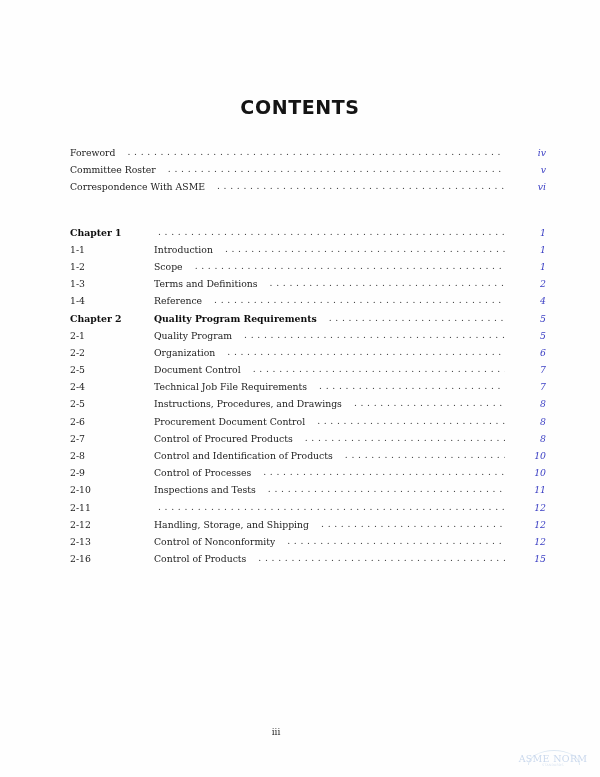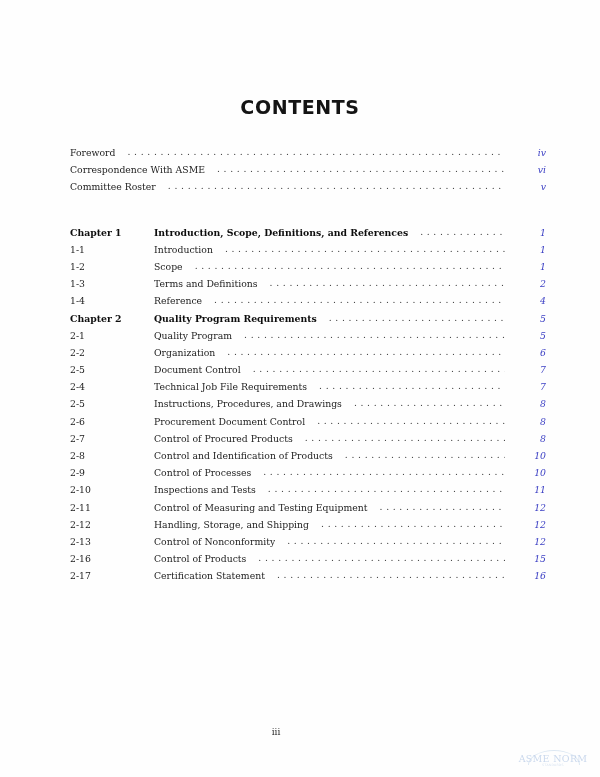--- a/index.html
+++ b/index.html
@@ -172,34 +172,33 @@
   <div class="contents-title">CONTENTS</div>
 
   <div class="toc">
     <div id="frontmatter-list">
         <div class="toc-row frontmatter">
           <div class="title-col">Foreword</div>
           <div class="leader"></div>
           <div class="page-col">iv</div>
         </div>
         <div class="toc-row frontmatter">
+          <div class="title-col">Committee Roster</div>
+          <div class="leader"></div>
+          <div class="page-col">v</div>
+        </div>
+        <div class="toc-row frontmatter">
           <div class="title-col">Correspondence With ASME</div>
           <div class="leader"></div>
           <div class="page-col">vi</div>
-        </div>
-        <div class="toc-row frontmatter">
-          <div class="title-col">Committee Roster</div>
-          <div class="leader"></div>
-          <div class="page-col">v</div>
         </div>
       </div>
     <div id="entries-list">
         <div class="toc-row chapter gap-before">
           <div class="num-col">Chapter 1</div>
-          <div class="title-col">Introduction, Scope, Definitions, and References</div>
           <div class="leader"></div>
           <div class="page-col">1</div>
         </div>
         <div class="toc-row">
           <div class="num-col">1-1</div>
           <div class="title-col">Introduction</div>
           <div class="leader"></div>
           <div class="page-col">1</div>
         </div>
         <div class="toc-row">
@@ -281,47 +280,40 @@
           <div class="page-col">10</div>
         </div>
         <div class="toc-row">
           <div class="num-col">2-10</div>
           <div class="title-col">Inspections and Tests</div>
           <div class="leader"></div>
           <div class="page-col">11</div>
         </div>
         <div class="toc-row">
           <div class="num-col">2-11</div>
-          <div class="title-col">Control of Measuring and Testing Equipment</div>
           <div class="leader"></div>
           <div class="page-col">12</div>
         </div>
         <div class="toc-row">
           <div class="num-col">2-12</div>
           <div class="title-col">Handling, Storage, and Shipping</div>
           <div class="leader"></div>
           <div class="page-col">12</div>
         </div>
         <div class="toc-row">
           <div class="num-col">2-13</div>
           <div class="title-col">Control of Nonconformity</div>
           <div class="leader"></div>
           <div class="page-col">12</div>
         </div>
         <div class="toc-row">
           <div class="num-col">2-16</div>
           <div class="title-col">Control of Products</div>
           <div class="leader"></div>
           <div class="page-col">15</div>
-        </div>
-        <div class="toc-row">
-          <div class="num-col">2-17</div>
-          <div class="title-col">Certification Statement</div>
-          <div class="leader"></div>
-          <div class="page-col">16</div>
         </div>
       </div>
   </div>
 
   <div class="folio">iii</div>
 
   <div class="logo">
     <div class="logo-arc"></div>
     <div class="logo-wordmark">ASME NORM</div>
     <div class="logo-sub">STANDARDS</div>

